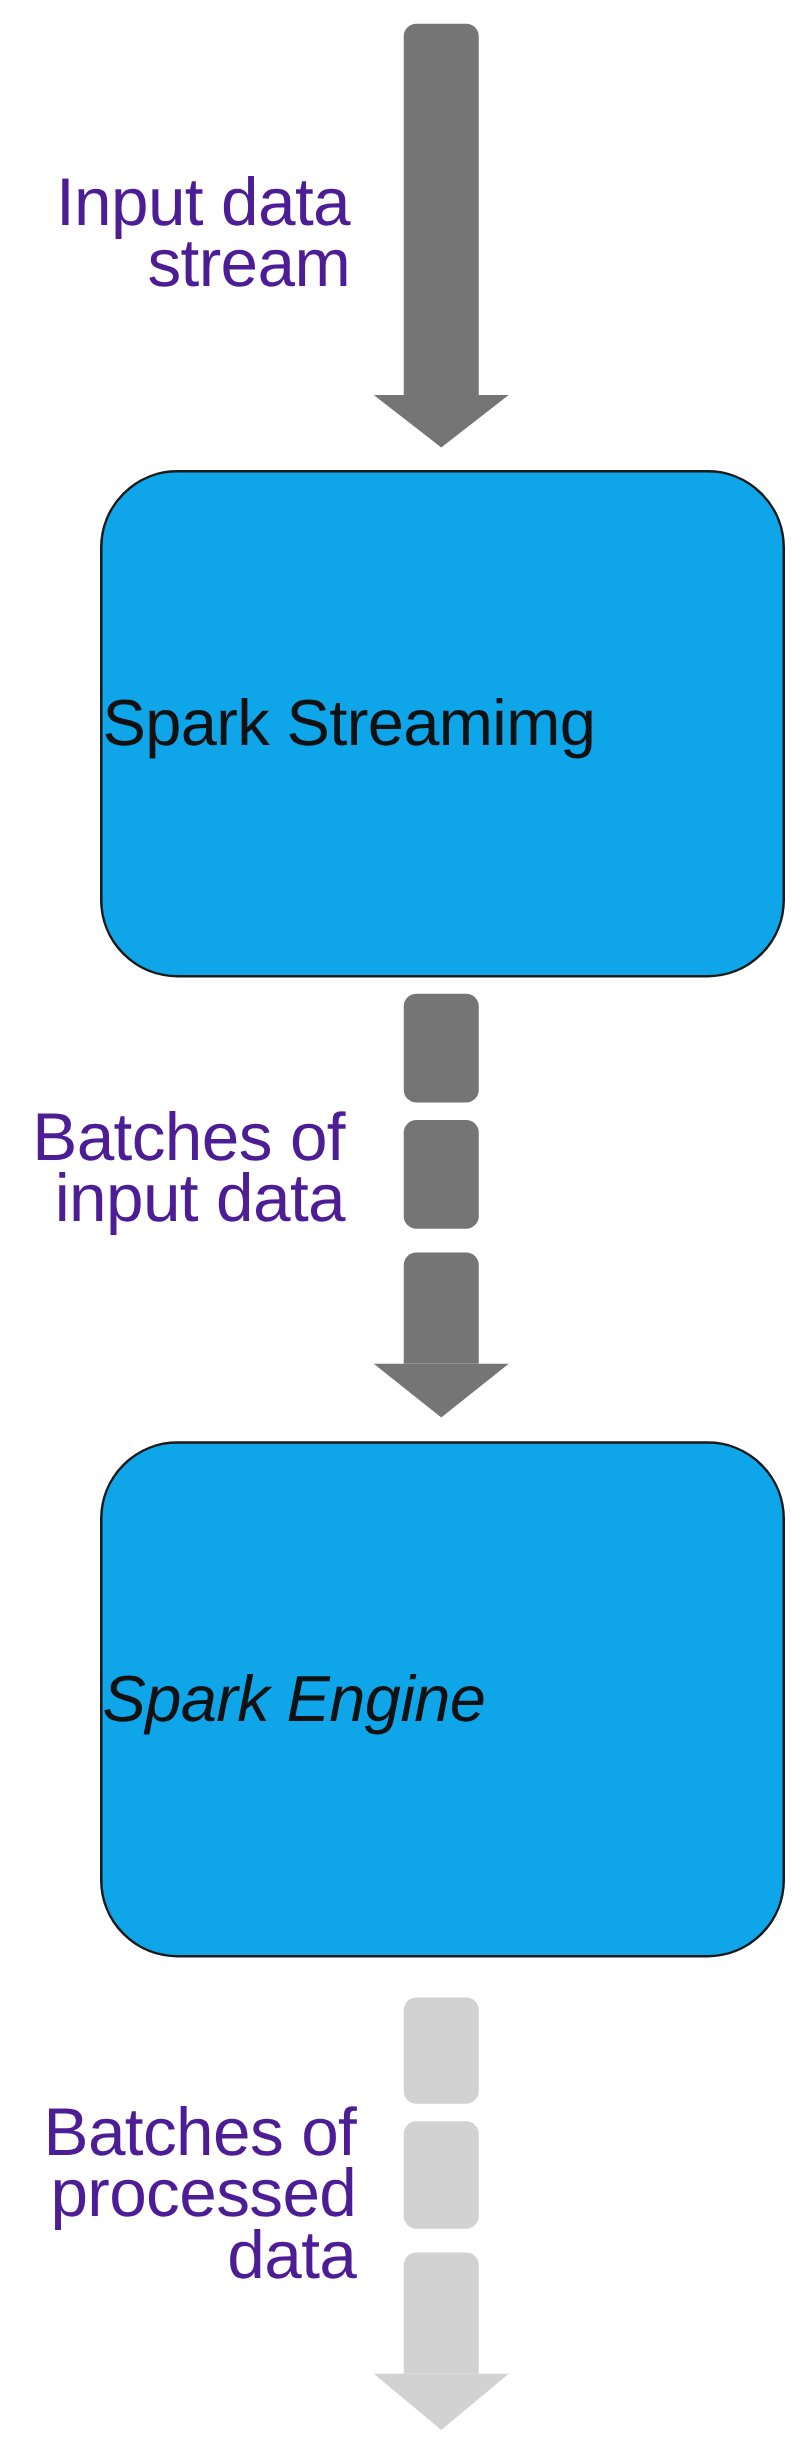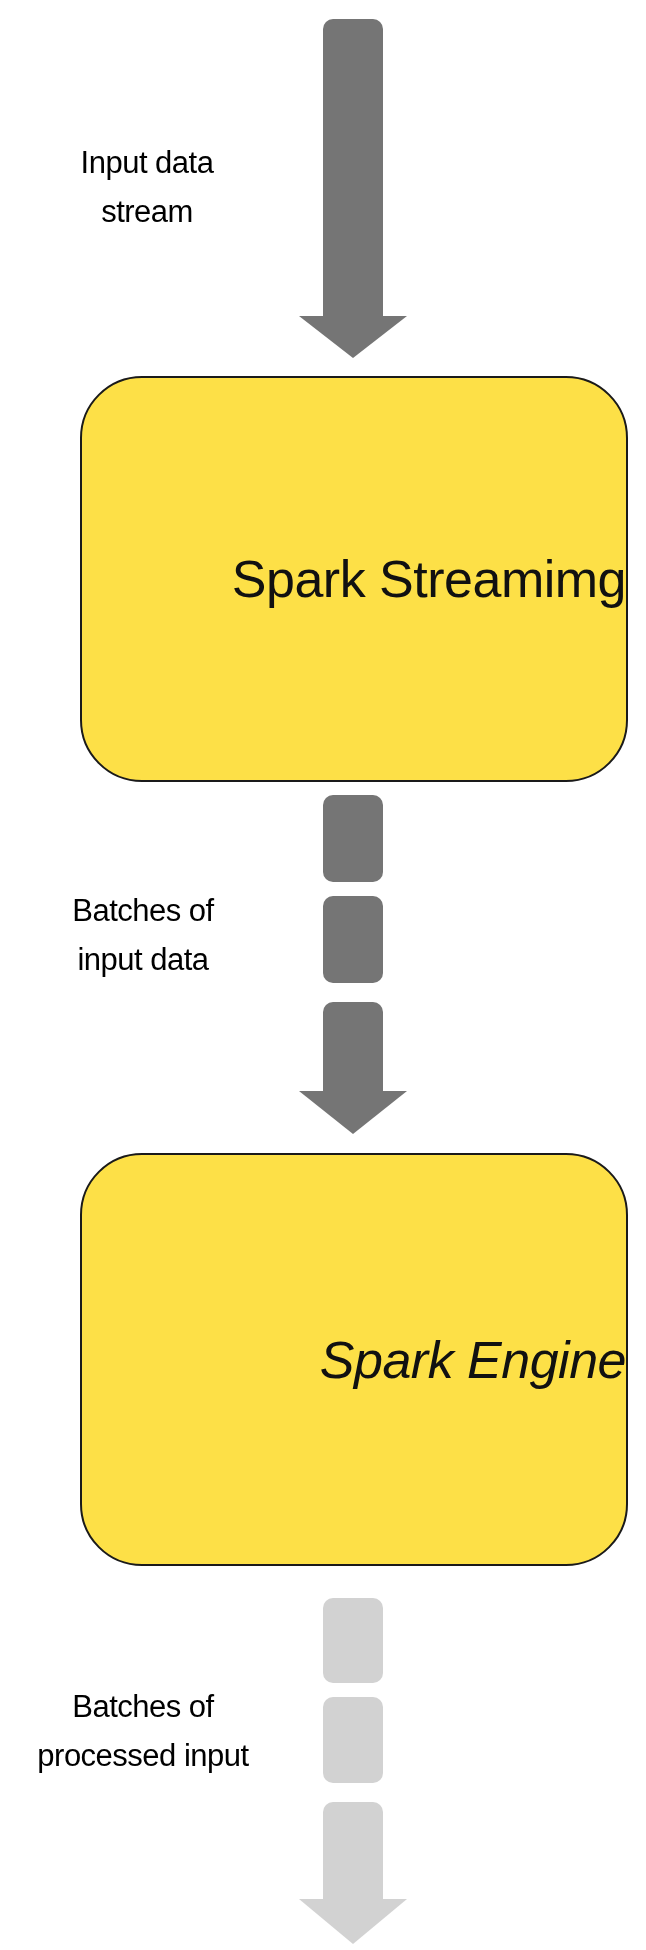--- a/index.html
+++ b/index.html
@@ -46,41 +46,41 @@
   #lseg1 { top: 1598px; height: 85px; }
   #lseg2 { top: 1697px; height: 86px; }
   #lseg3 { top: 1802px; height: 97px; }
   #larrow-head { top: 1899px; border-top-width: 45px; }
 
   
   .node {
     position: absolute;
     left: 80px;
     width: 544px;
-    background: #fde047;
+    background: #0ea5e9;
     border: 2px solid #1a1a1a;
     border-radius: 62px;
     display: flex;
     align-items: center;
-    justify-content: flex-end;
+    justify-content: flex-start;
     font-size: 52px;
     color: #111111;
     letter-spacing: -0.5px;
   }
   #node-spark-streaming { top: 376px;  height: 402px; }
   #node-spark-engine    { top: 1153px; height: 409px; font-style: italic; }
 
   
   .flow-label {
     position: absolute;
-    text-align: center;
-    font-size: 31px;
+    text-align: right;
+    font-size: 54px;
     line-height: 49px;
     letter-spacing: -0.5px;
-    color: #000000;
+    color: #4c1d95;
   }
   #label-input-stream      { left: 14px; top: 138px;  width: 266px; }
   #label-batches-input     { left: 10px; top: 886px;  width: 266px; }
   #label-batches-processed { left: 1px;  top: 1682px; width: 284px; }
 </style>
 </head>
 <body>
 
 <div class="canvas">
 
@@ -116,16 +116,16 @@
 
   <div>
     <div id="lseg1" class="seg light rounded-all"></div>
     <div id="lseg2" class="seg light rounded-all"></div>
     <div id="lseg3" class="seg light rounded-top"></div>
     <div id="larrow-head" class="arrow-head light"></div>
   </div>
 
   <div id="label-batches-processed" class="flow-label">
     <div>Batches of</div>
-    <div>processed input</div>
+    <div>processed data</div>
   </div>
 
 </div>
 
 </body></html>

